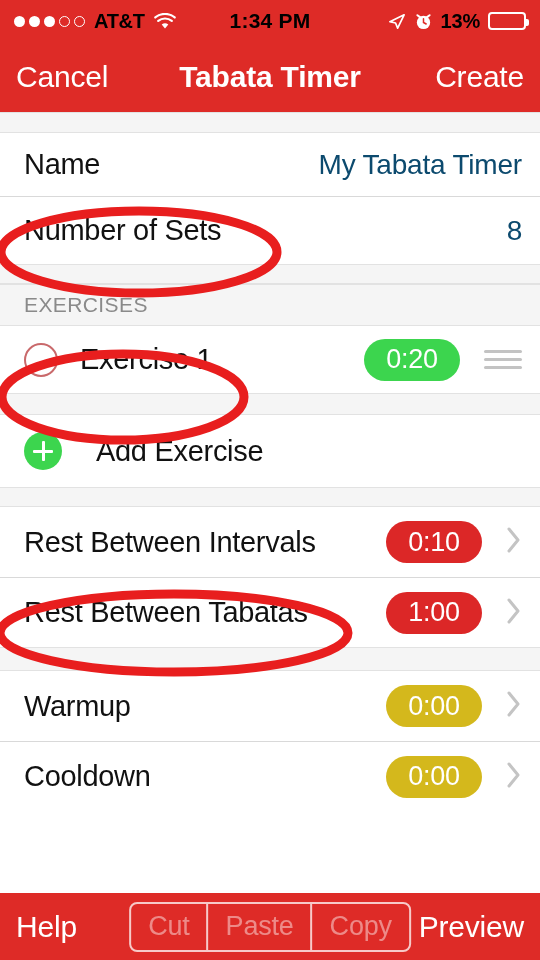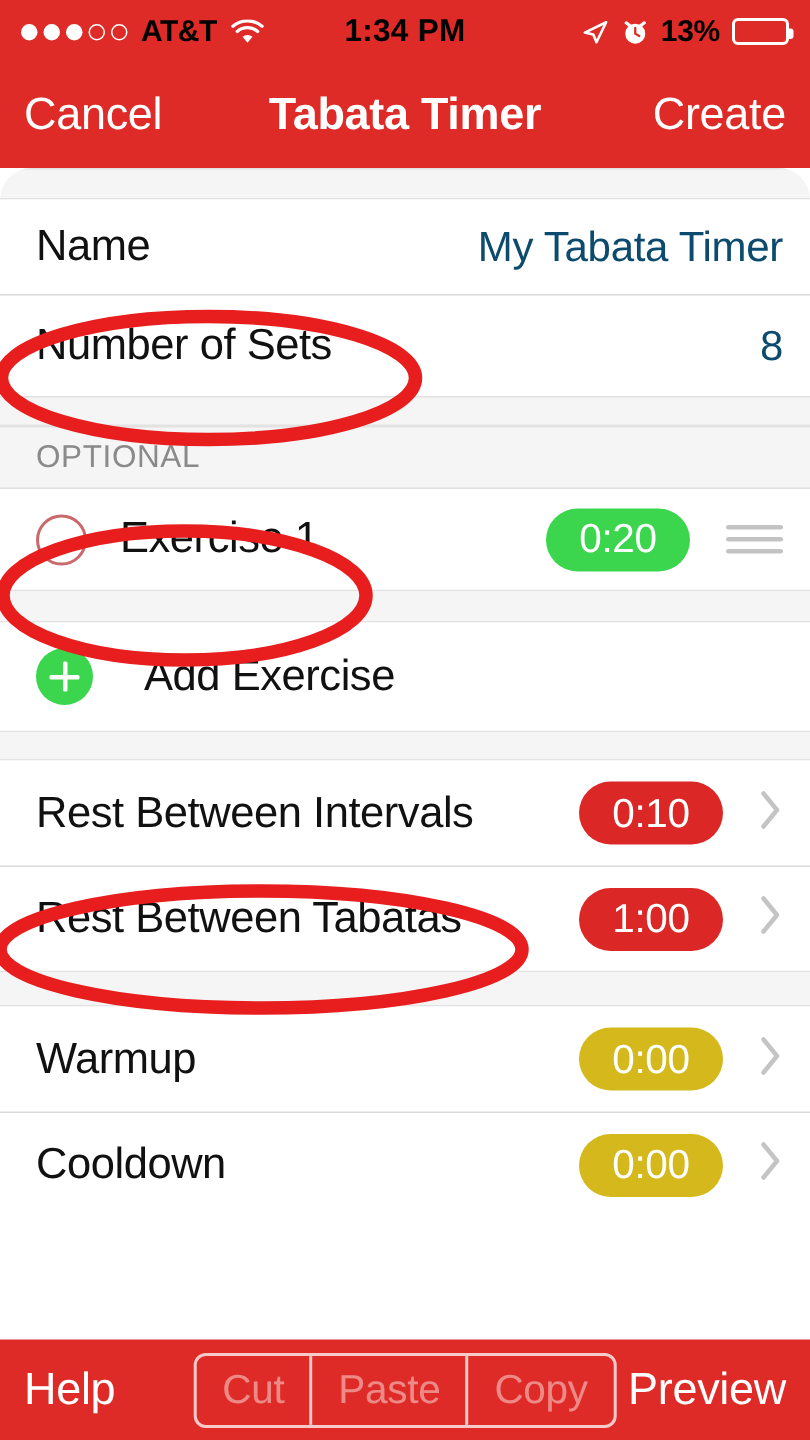--- a/index.html
+++ b/index.html
@@ -119,21 +119,20 @@
   .nav-spacer { margin-left: auto; }
 
   
   .content {
     position: absolute;
     top: 112px; left: 0;
     width: 540px;
     height: 781px;
     overflow: hidden;
     background: #ffffff;
-    border-radius: 21px;
   }
   .gap {
     background: #F5F5F5;
     border-top: 1px solid #E2E2E2;
     border-bottom: 1px solid #E2E2E2;
     box-sizing: border-box;
   }
   .section-header {
     background: #F5F5F5;
     border-top: 1px solid #E2E2E2;
@@ -342,21 +341,21 @@
       <span class="row-value">My Tabata Timer</span>
     </div>
 
     <div class="row" style="height:68px">
       <span class="row-label">Number of Sets</span>
       <span class="row-value">8</span>
     </div>
 
     <div class="gap" style="height:20px"></div>
 
-    <div class="section-header" style="height:42px">OPTIONAL</div>
+    <div class="section-header" style="height:42px">EXERCISES</div>
 
     <div class="row" style="height:67px">
       <span class="ex-circle"></span>
       <span class="row-label">Exercise 1</span>
       <span class="row-accessory">
         <span class="pill green" style="background: rgb(60, 213, 78);">0:20</span>
         <span class="reorder">
             <span></span>
             <span></span>
             <span></span>

